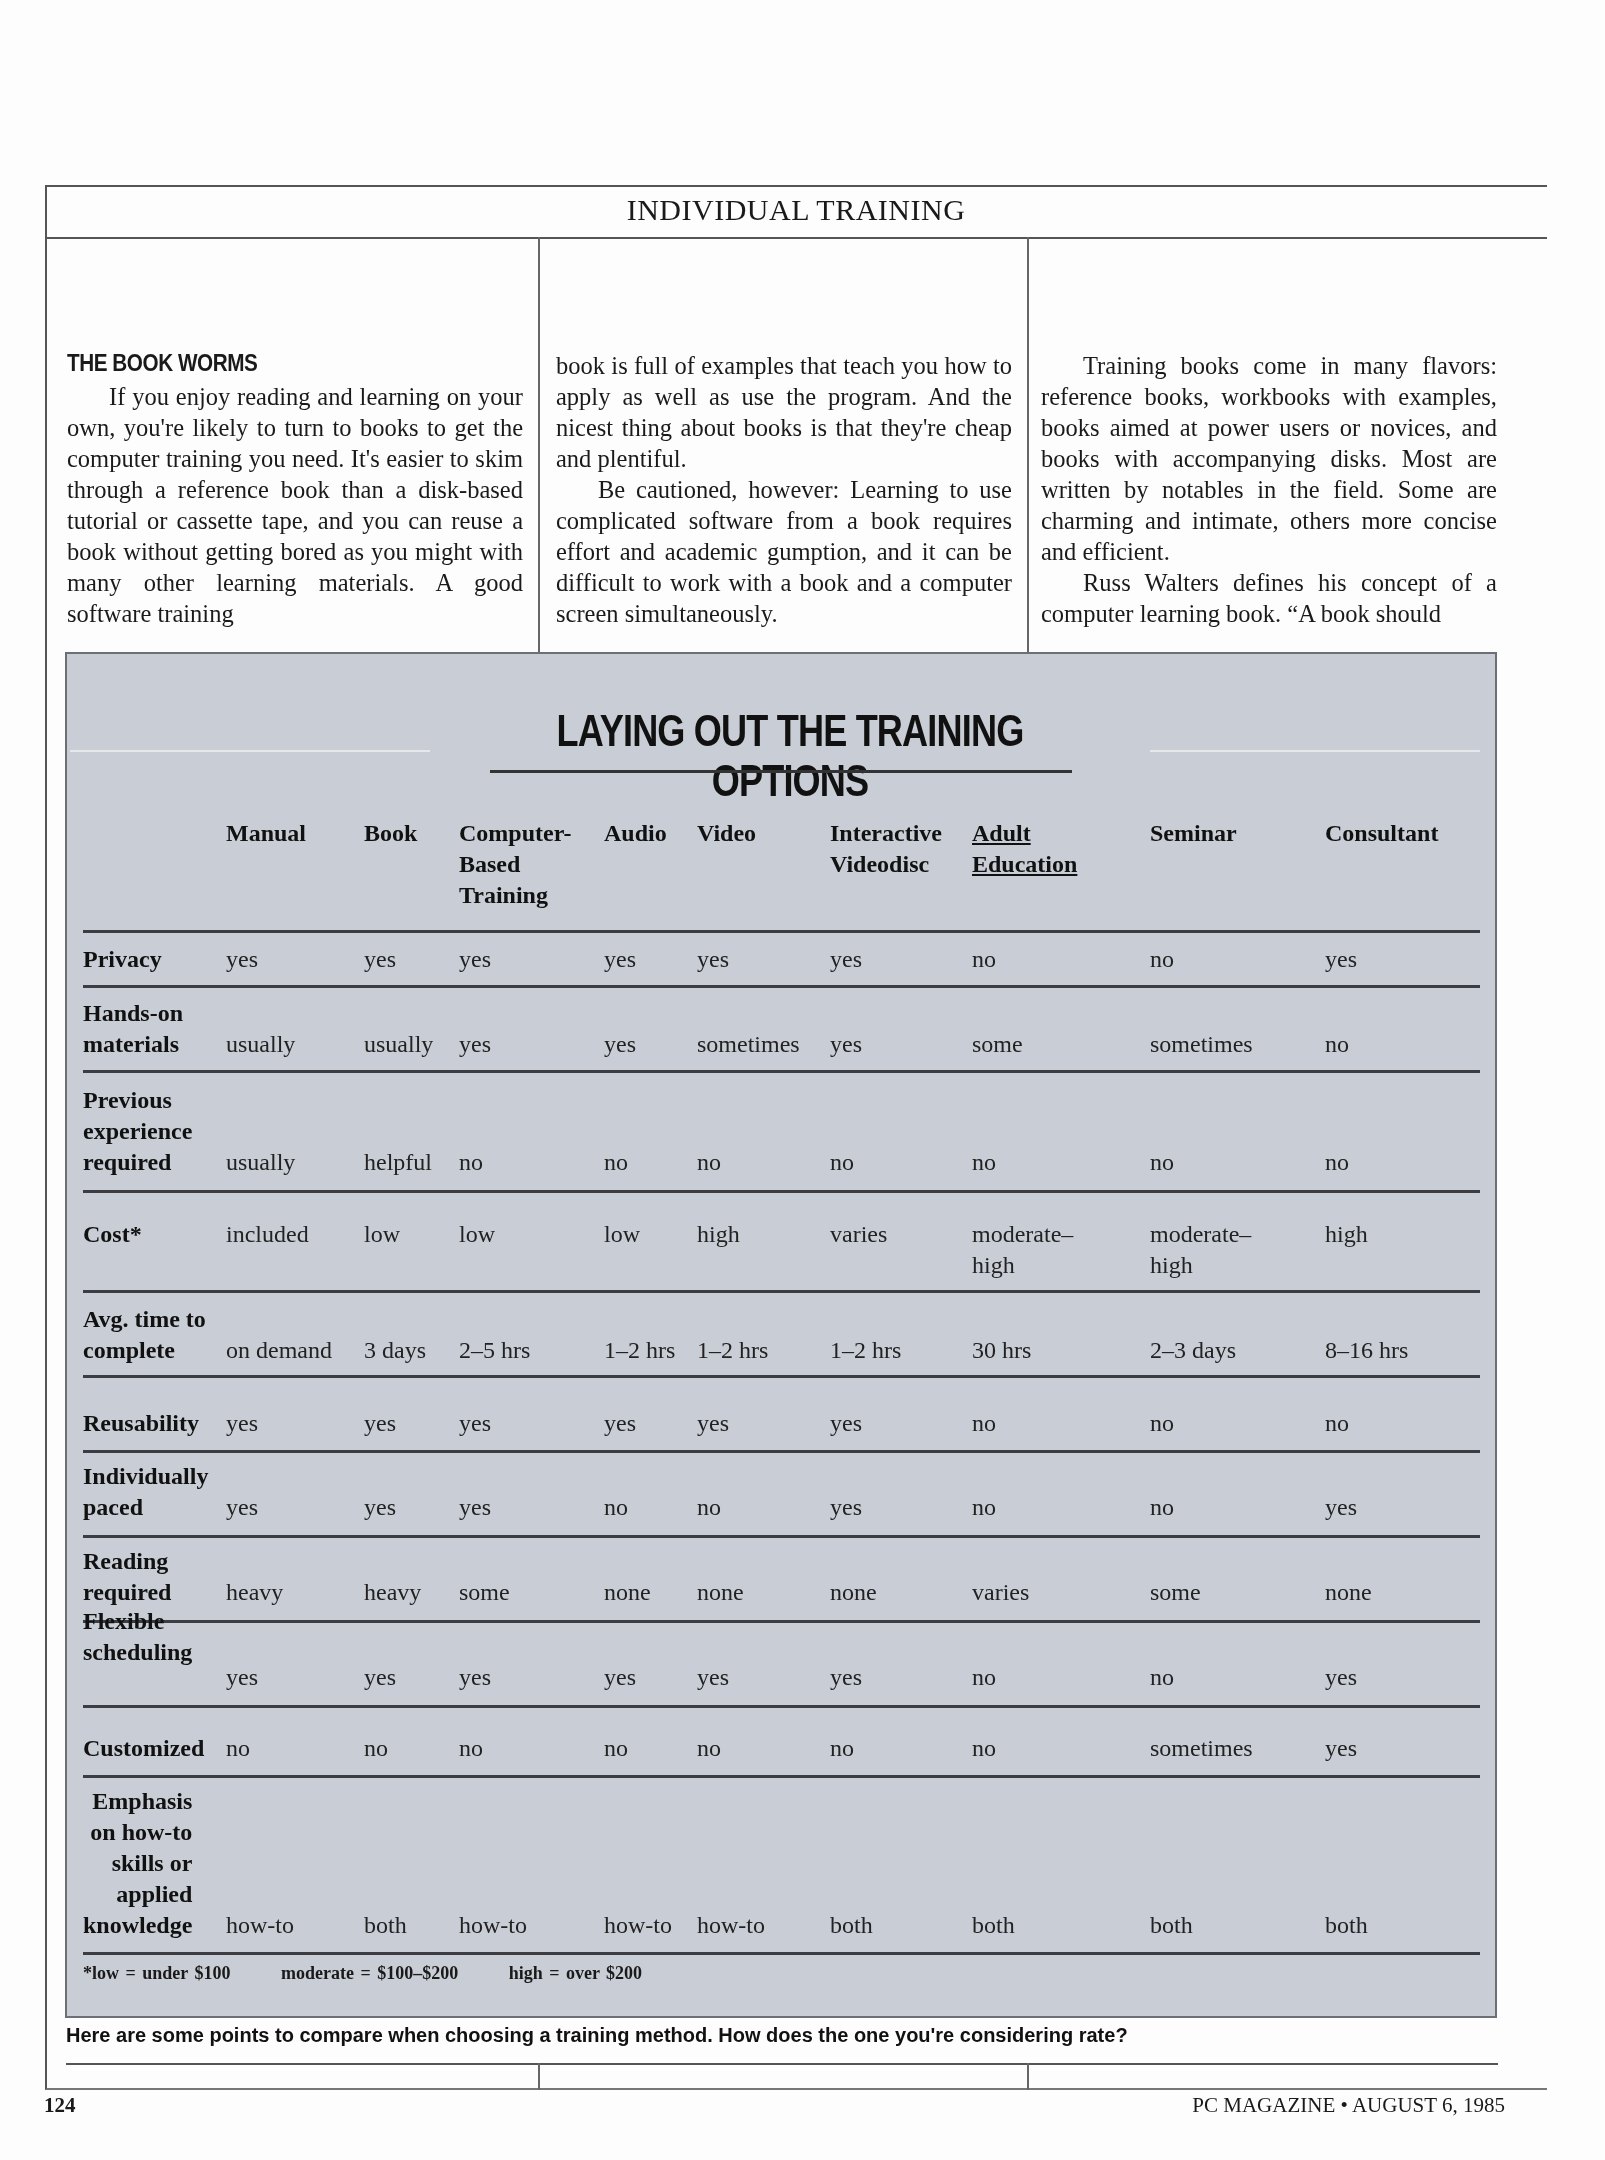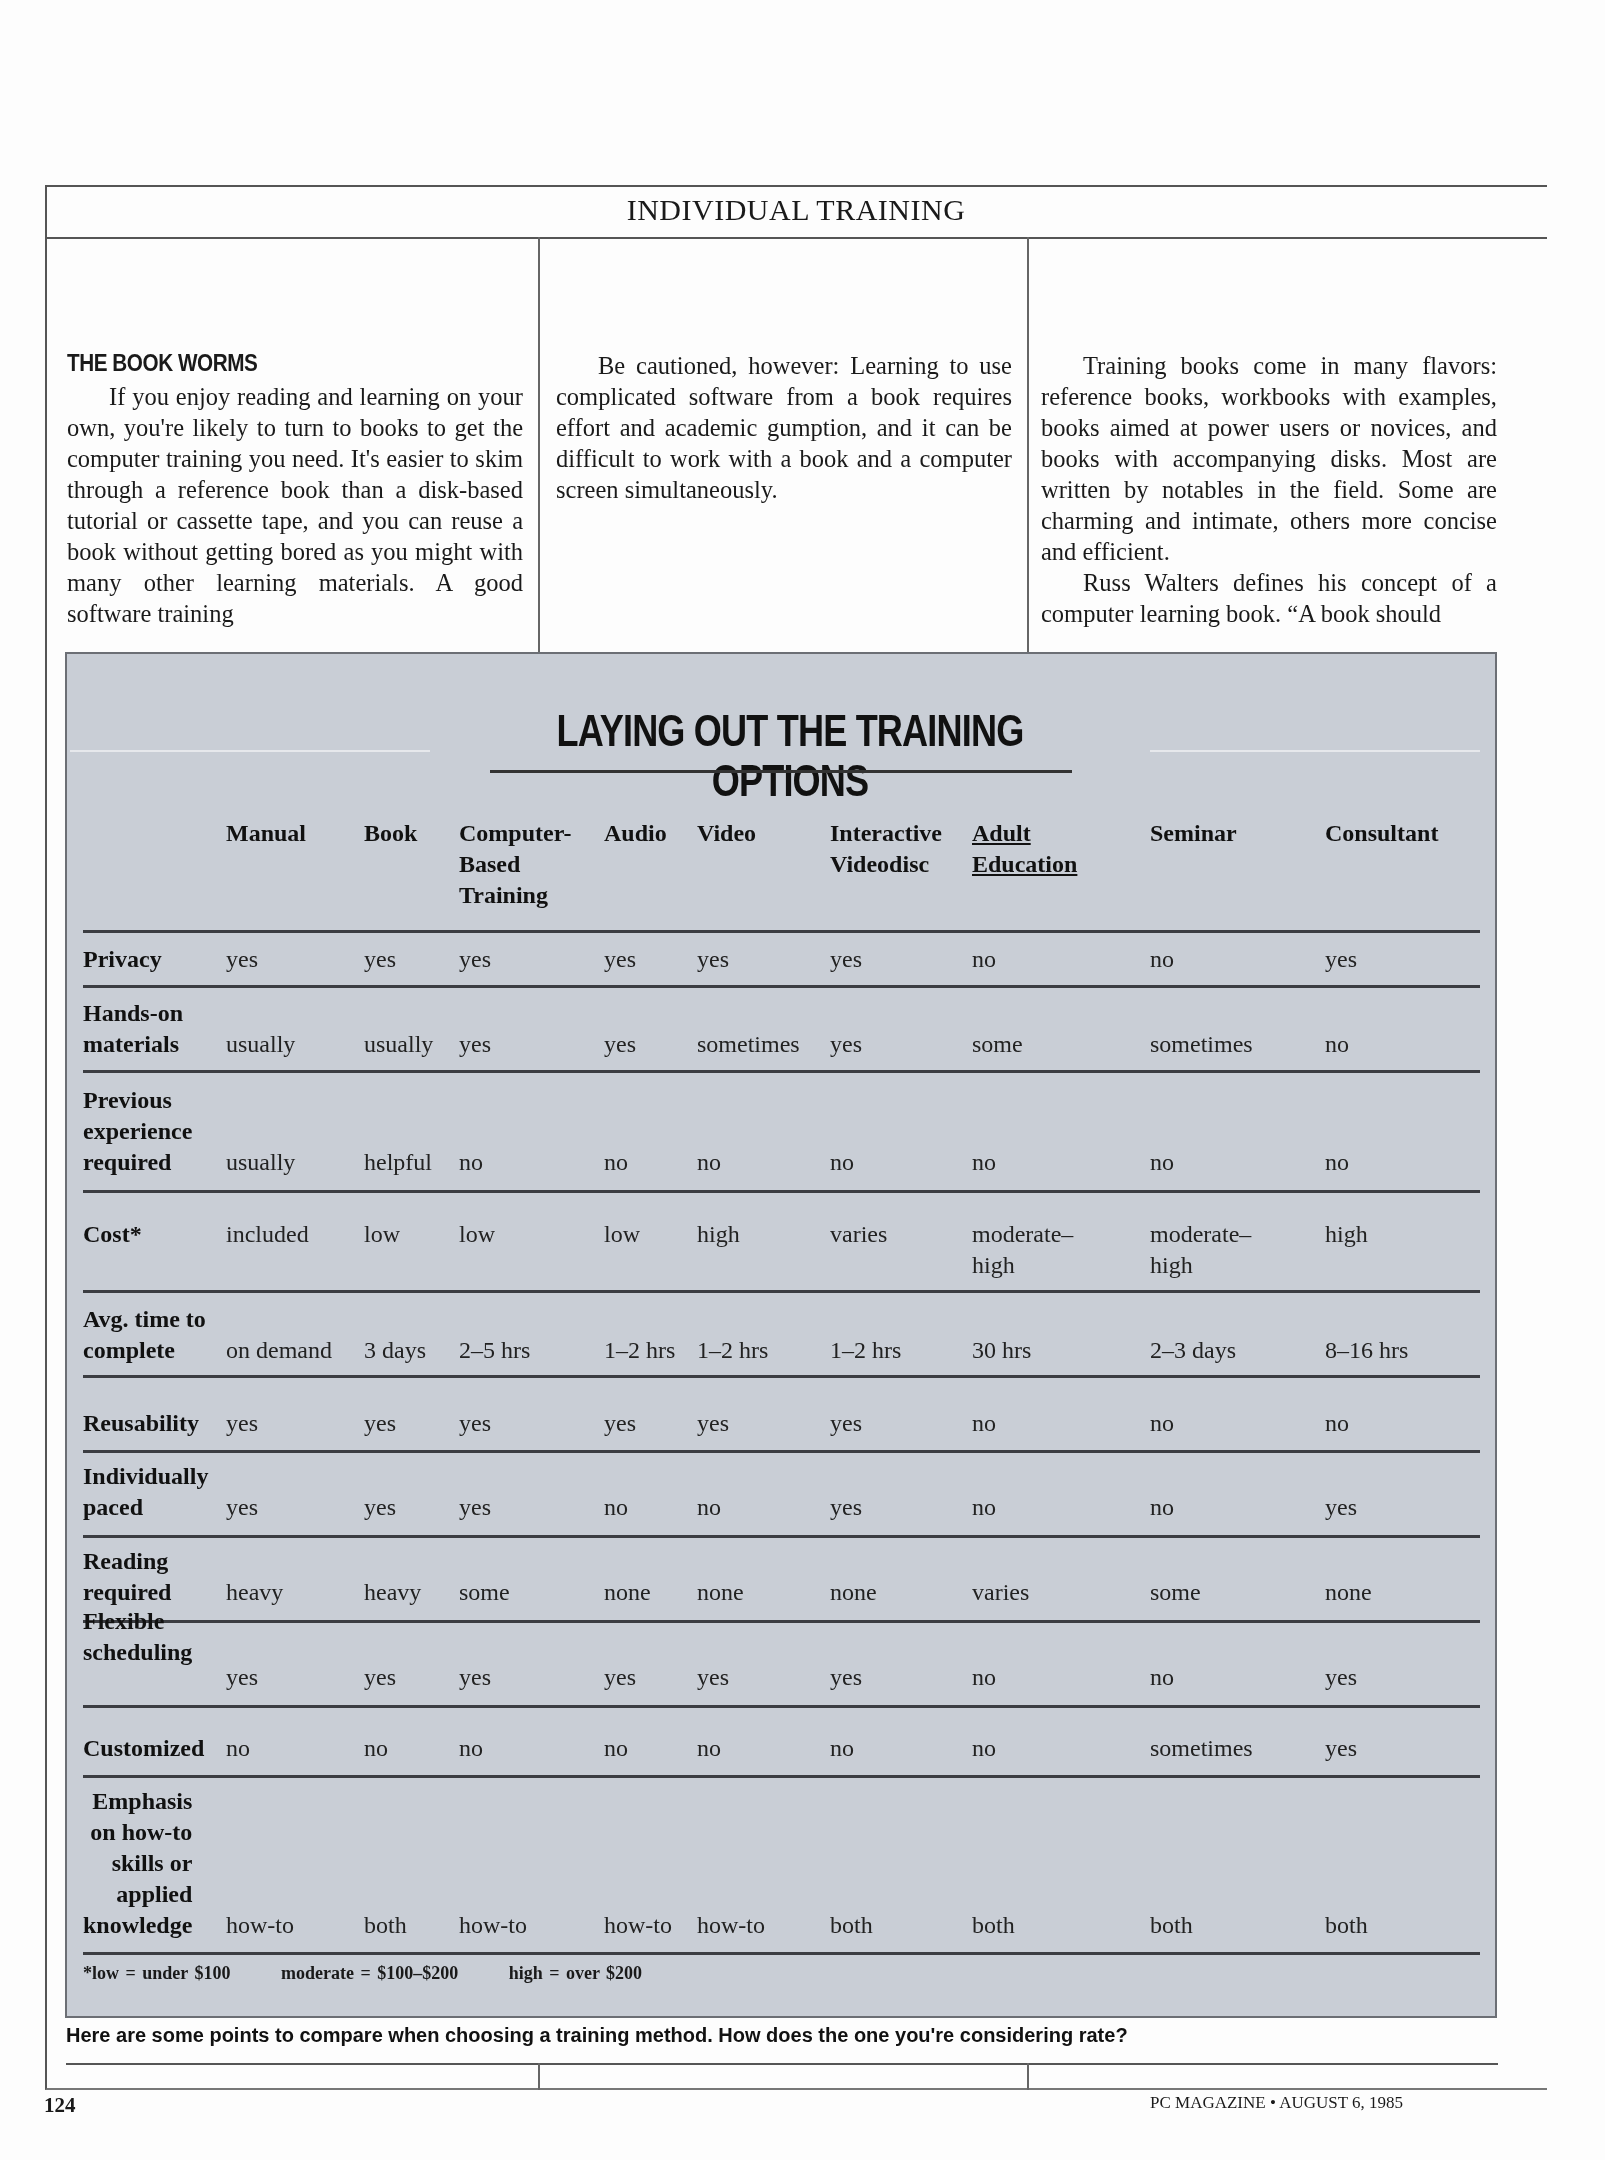--- a/index.html
+++ b/index.html
@@ -55,38 +55,39 @@
   }
   .footnote span { margin-right: 44px; }
   .caption {
     left: 66px; top: 2024px; font-family: "Liberation Sans", sans-serif;
     font-weight: bold; font-size: 20px; color: #111;
   }
   .page-num {
     left: 44px; top: 2093px; font-weight: bold; font-size: 21px;
   }
   .folio {
-    left: 1150px; top: 2093px; width: 355px; text-align: left; font-size: 17px;
+    left: 1150px; top: 2093px; width: 355px; text-align: right; font-size: 21px;
   }
 </style>
 </head>
 <body>
 
 <div class="abs frame"></div>
 <div class="hline" style="left:45px; top:185px; width:1502px;"></div>
 <div class="abs running-head">INDIVIDUAL TRAINING</div>
 <div class="hline" style="left:45px; top:237px; width:1502px;"></div>
 <div class="vline" style="left:538px; top:237px; height:415px;"></div>
 <div class="vline" style="left:1027px; top:237px; height:415px;"></div>
 
 <div class="col" style="left:67px; width:456px;">
   <span class="heading">THE BOOK WORMS</span>
   <p class="indent">If you enjoy reading and learning on your own, you're likely to turn to books to get the computer training you need. It's easier to skim through a reference book than a disk-based tutorial or cassette tape, and you can reuse a book without getting bored as you might with many other learn­ing materials. A good software training</p>
 </div>
 <div class="col" style="left:556px; width:456px; top:350px;">
+  <p>book is full of examples that teach you how to apply as well as use the program. And the nicest thing about books is that they're cheap and plentiful.</p>
   <p class="indent">Be cautioned, however: Learning to use complicated software from a book re­quires effort and academic gumption, and it can be difficult to work with a book and a computer screen simultaneously.</p>
 </div>
 <div class="col" style="left:1041px; width:456px; top:350px;">
   <p class="indent">Training books come in many flavors: reference books, workbooks with exam­ples, books aimed at power users or nov­ices, and books with accompanying disks. Most are written by notables in the field. Some are charming and intimate, others more concise and efficient.</p>
   <p class="indent">Russ Walters defines his concept of a computer learning book. “A book should</p>
 </div>
 
 <div class="abs graybox"></div>
 <div class="hline deco-rule-l"></div>
 <div class="hline deco-rule-r"></div>

